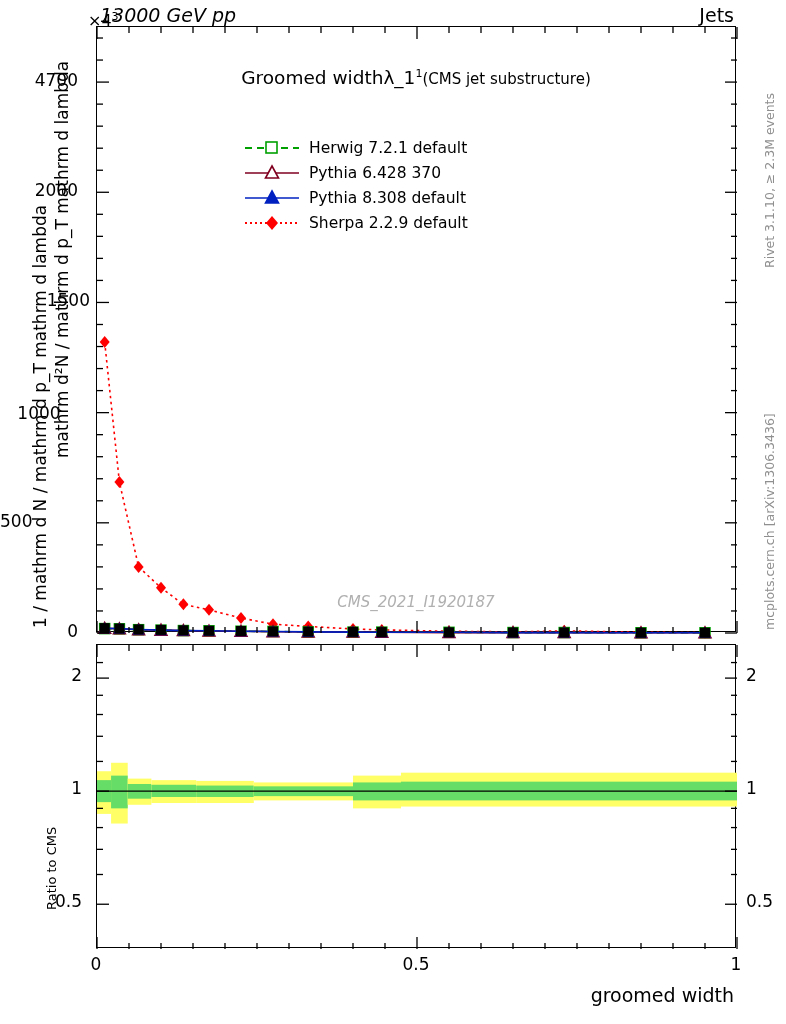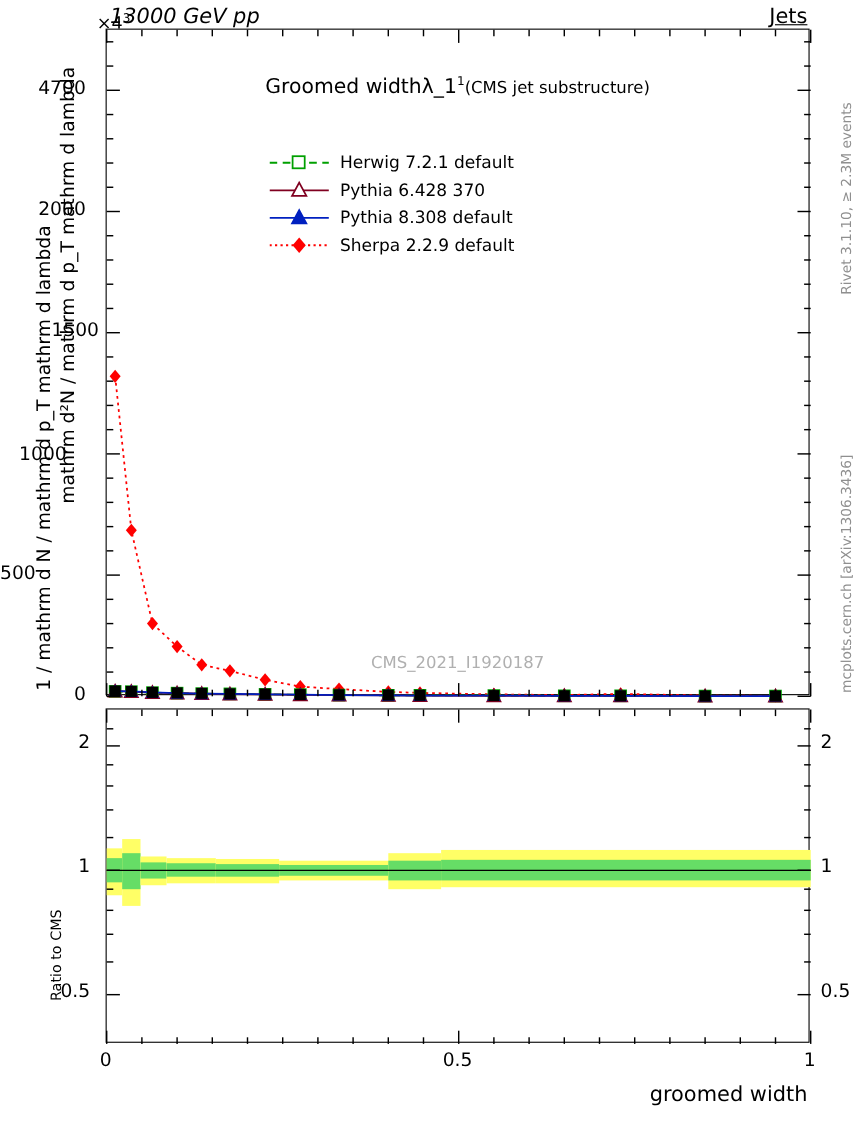--- a/index.html
+++ b/index.html
@@ -25,21 +25,20 @@
   .hdr-left {
     position: absolute;
     left: 100px; top: 4px;
     font-size: 19px;
     font-style: italic;
   }
   .hdr-right {
     position: absolute;
     right: 52px; top: 4px;
     font-size: 19px;
-    text-decoration: underline;
   }
 
   
   .vcap {
     position: absolute;
     transform-origin: 0 0;
     transform: rotate(-90deg);
     white-space: nowrap;
     color: #8f8f8f;
     font-size: 12.5px;
@@ -120,20 +119,21 @@
   .leg-text { white-space: nowrap; }
 
   
   .watermark {
     position: absolute;
     left: 0; right: 0;
     top: 566px;
     text-align: center;
     color: #b0b0b0;
     font-size: 15px;
+    font-style: italic;
   }
 
   
   svg.overlay {
     position: absolute;
     left: 0; top: 0;
     overflow: visible;
   }
 </style>
 </head>

